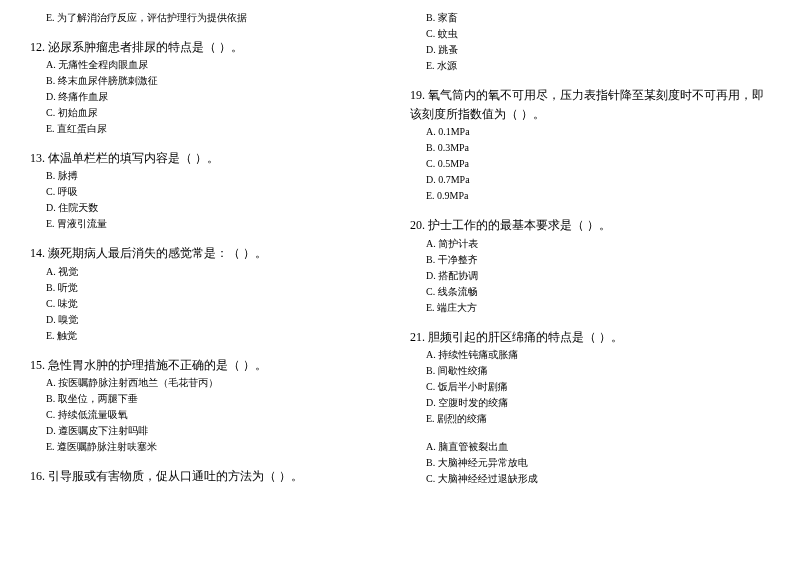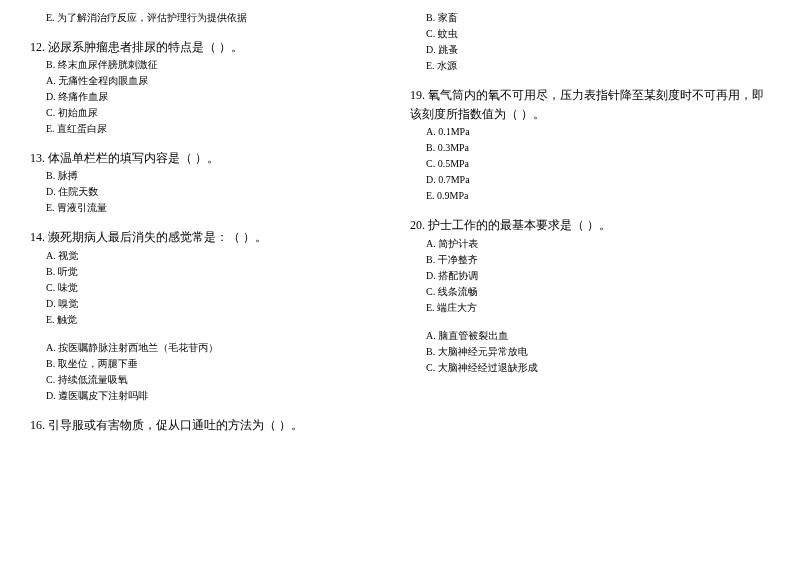--- a/index.html
+++ b/index.html
@@ -45,48 +45,51 @@
 
 <div class="page-content">
   <div class="column">
 
     <div class="question-block">
       <div class="option">    E. 为了解消治疗反应，评估护理行为提供依据</div>
     </div>
 
     <div class="question-block">
       <div class="question-title">12. 泌尿系肿瘤患者排尿的特点是（    ）。</div>
+      <div class="option">A. 无痛性全程肉眼血尿</div>
       <div class="option">B. 终末血尿伴膀胱刺激征</div>
-      <div class="option">A. 无痛性全程肉眼血尿</div>
       <div class="option">D. 终痛作血尿</div>
       <div class="option">C. 初始血尿</div>
       <div class="option">E. 直红蛋白尿</div>
     </div>
 
     <div class="question-block">
       <div class="question-title">13. 体温单栏栏的填写内容是（    ）。</div>
       <div class="option">B. 脉搏</div>
+      <div class="option">C. 呼吸</div>
       <div class="option">D. 住院天数</div>
       <div class="option">E. 胃液引流量</div>
     </div>
 
     <div class="question-block">
       <div class="question-title">14. 濒死期病人最后消失的感觉常是：（    ）。</div>
       <div class="option">A. 视觉</div>
       <div class="option">B. 听觉</div>
       <div class="option">C. 味觉</div>
       <div class="option">D. 嗅觉</div>
       <div class="option">E. 触觉</div>
     </div>
 
     <div class="question-block">
+      <div class="question-title">15. 急性胃水肿的护理措施不正确的是（    ）。</div>
       <div class="option">A. 按医嘱静脉注射西地兰（毛花苷丙）</div>
       <div class="option">B. 取坐位，两腿下垂</div>
       <div class="option">C. 持续低流量吸氧</div>
       <div class="option">D. 遵医嘱皮下注射吗啡</div>
+      <div class="option">E. 遵医嘱静脉注射呋塞米</div>
     </div>
 
     <div class="question-block">
       <div class="question-title">16. 引导服或有害物质，促从口通吐的方法为（    ）。</div>
 
     </div>
 
   </div>
 
   <div class="column">
@@ -109,20 +112,28 @@
 
     <div class="question-block">
       <div class="question-title">20. 护士工作的的最基本要求是（    ）。</div>
       <div class="option">A. 简护计表</div>
       <div class="option">B. 干净整齐</div>
       <div class="option">D. 搭配协调</div>
       <div class="option">C. 线条流畅</div>
       <div class="option">E. 端庄大方</div>
     </div>
 
+    <div class="question-block">
+      <div class="question-title">21. 胆频引起的肝区绵痛的特点是（    ）。</div>
+      <div class="option">A. 持续性钝痛或胀痛</div>
+      <div class="option">B. 间歇性绞痛</div>
+      <div class="option">C. 饭后半小时剧痛</div>
+      <div class="option">D. 空腹时发的绞痛</div>
+      <div class="option">E. 剧烈的绞痛</div>
+    </div>
 
     <div class="question-block">
       <div class="option">A. 脑直管被裂出血</div>
       <div class="option">B. 大脑神经元异常放电</div>
       <div class="option">C. 大脑神经经过退缺形成</div>
 
     </div>
 
   </div>
 </div>

